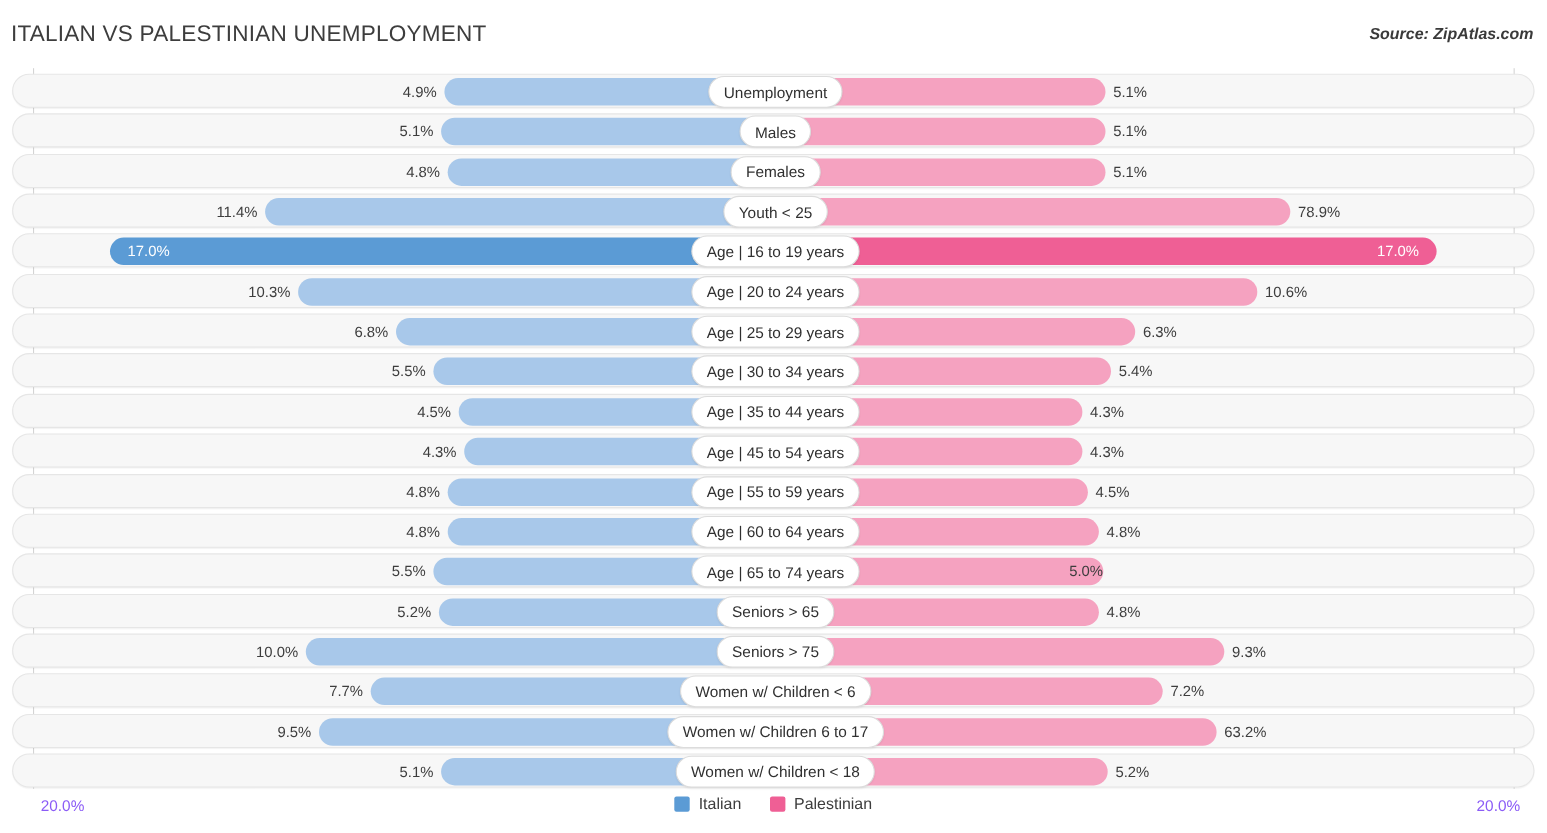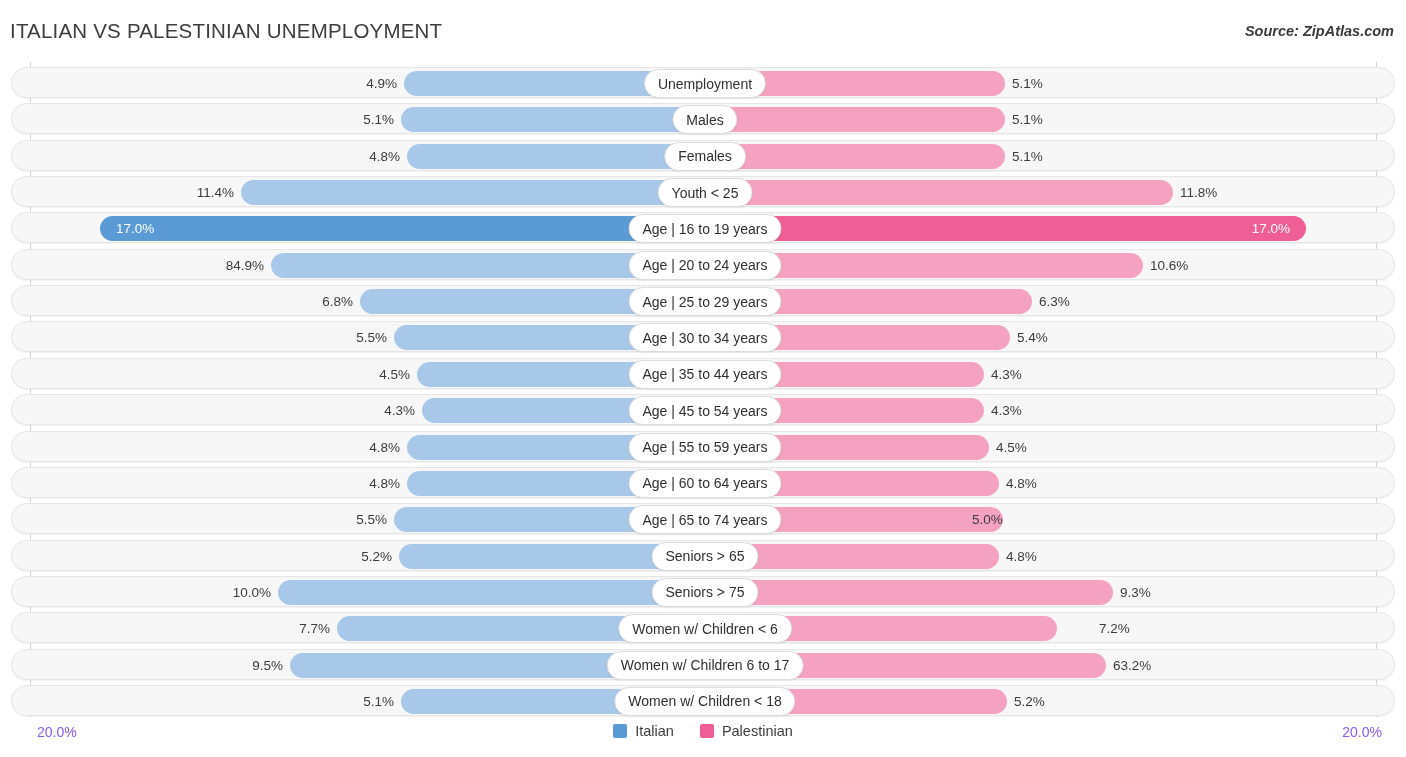--- a/index.html
+++ b/index.html
@@ -201,38 +201,38 @@
             <div class="val val-left" style="right: 994px;">4.8%</div>
             <div class="val val-right" style="left: 1000px;">5.1%</div>
             <div class="pill" style="left: 693px;">Females</div>
           </div>
         </div>
         <div class="row" style="top: 114.05px;">
           <div class="row-inner">
             <div class="bar bar-left light" style="width: 461px;"></div>
             <div class="bar bar-right light" style="width: 469px;"></div>
             <div class="val val-left" style="right: 1160px;">11.4%</div>
-            <div class="val val-right" style="left: 1168px;">11.8%</div>
+            <div class="val val-right" style="left: 1168px;">78.9%</div>
             <div class="pill" style="left: 693px;">Youth &lt; 25</div>
           </div>
         </div>
         <div class="row" style="top: 150.4px;">
           <div class="row-inner">
             <div class="bar bar-left dark" style="width: 602px;"></div>
             <div class="bar bar-right dark" style="width: 602px;"></div>
             <div class="val val-left inside" style="left: 104px;">17.0%</div>
             <div class="val val-right inside" style="right: 104px;">17.0%</div>
             <div class="pill" style="left: 693px;">Age | 16 to 19 years</div>
           </div>
         </div>
         <div class="row" style="top: 186.75px;">
           <div class="row-inner">
             <div class="bar bar-left light" style="width: 431px;"></div>
             <div class="bar bar-right light" style="width: 439px;"></div>
-            <div class="val val-left" style="right: 1130px;">84.9%</div>
+            <div class="val val-left" style="right: 1130px;">10.3%</div>
             <div class="val val-right" style="left: 1138px;">10.6%</div>
             <div class="pill" style="left: 693px;">Age | 20 to 24 years</div>
           </div>
         </div>
         <div class="row" style="top: 223.1px;">
           <div class="row-inner">
             <div class="bar bar-left light" style="width: 342px;"></div>
             <div class="bar bar-right light" style="width: 328px;"></div>
             <div class="val val-left" style="right: 1041px;">6.8%</div>
             <div class="val val-right" style="left: 1027px;">6.3%</div>
@@ -309,21 +309,21 @@
             <div class="val val-left" style="right: 1123px;">10.0%</div>
             <div class="val val-right" style="left: 1108px;">9.3%</div>
             <div class="pill" style="left: 693px;">Seniors &gt; 75</div>
           </div>
         </div>
         <div class="row" style="top: 550.25px;">
           <div class="row-inner">
             <div class="bar bar-left light" style="width: 365px;"></div>
             <div class="bar bar-right light" style="width: 353px;"></div>
             <div class="val val-left" style="right: 1064px;">7.7%</div>
-            <div class="val val-right" style="left: 1087px;">7.2%</div>
+            <div class="val val-right" style="left: 1052px;">7.2%</div>
             <div class="pill" style="left: 693px;">Women w/ Children &lt; 6</div>
           </div>
         </div>
         <div class="row" style="top: 586.6px;">
           <div class="row-inner">
             <div class="bar bar-left light" style="width: 412px;"></div>
             <div class="bar bar-right light" style="width: 402px;"></div>
             <div class="val val-left" style="right: 1111px;">9.5%</div>
             <div class="val val-right" style="left: 1101px;">63.2%</div>
             <div class="pill" style="left: 693px;">Women w/ Children 6 to 17</div>

